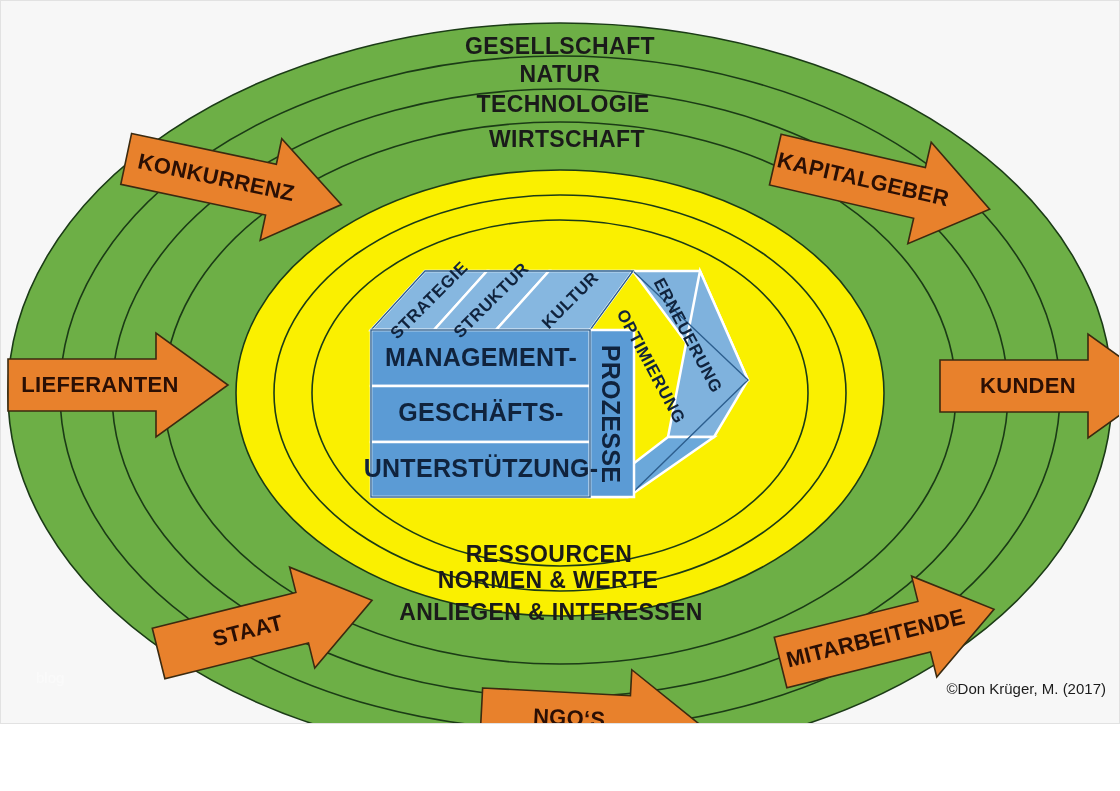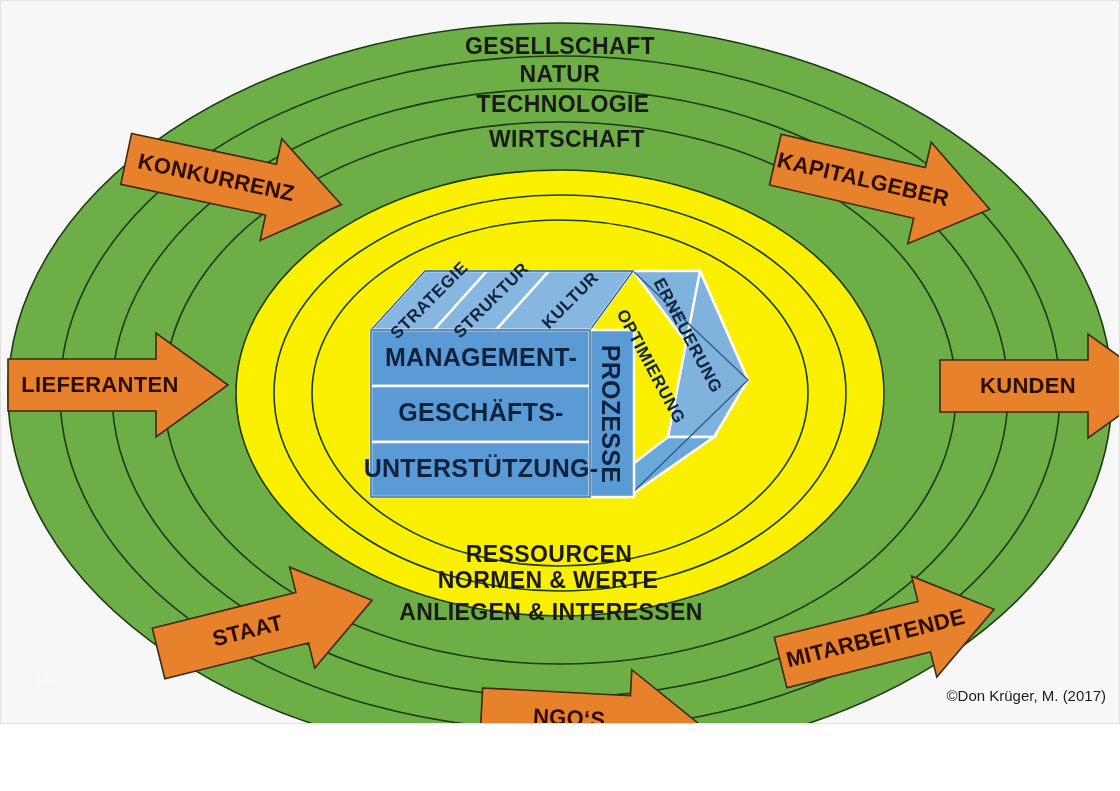--- a/index.html
+++ b/index.html
@@ -61,21 +61,21 @@
     font-weight: bold;
     font-size: 17px;
     fill: #10233d;
     text-anchor: middle;
     dominant-baseline: middle;
     letter-spacing: 0.6px;
   }
   .credit {
     position: absolute;
     right: 14px;
-    bottom: 20px;
+    bottom: 27px;
     font-family: "Liberation Sans", sans-serif;
     font-size: 15px;
     color: #1b1b1b;
     z-index: 55;
     white-space: nowrap;
   }
   .watermark {
     position: absolute;
     left: 36px;
     bottom: 38px;

